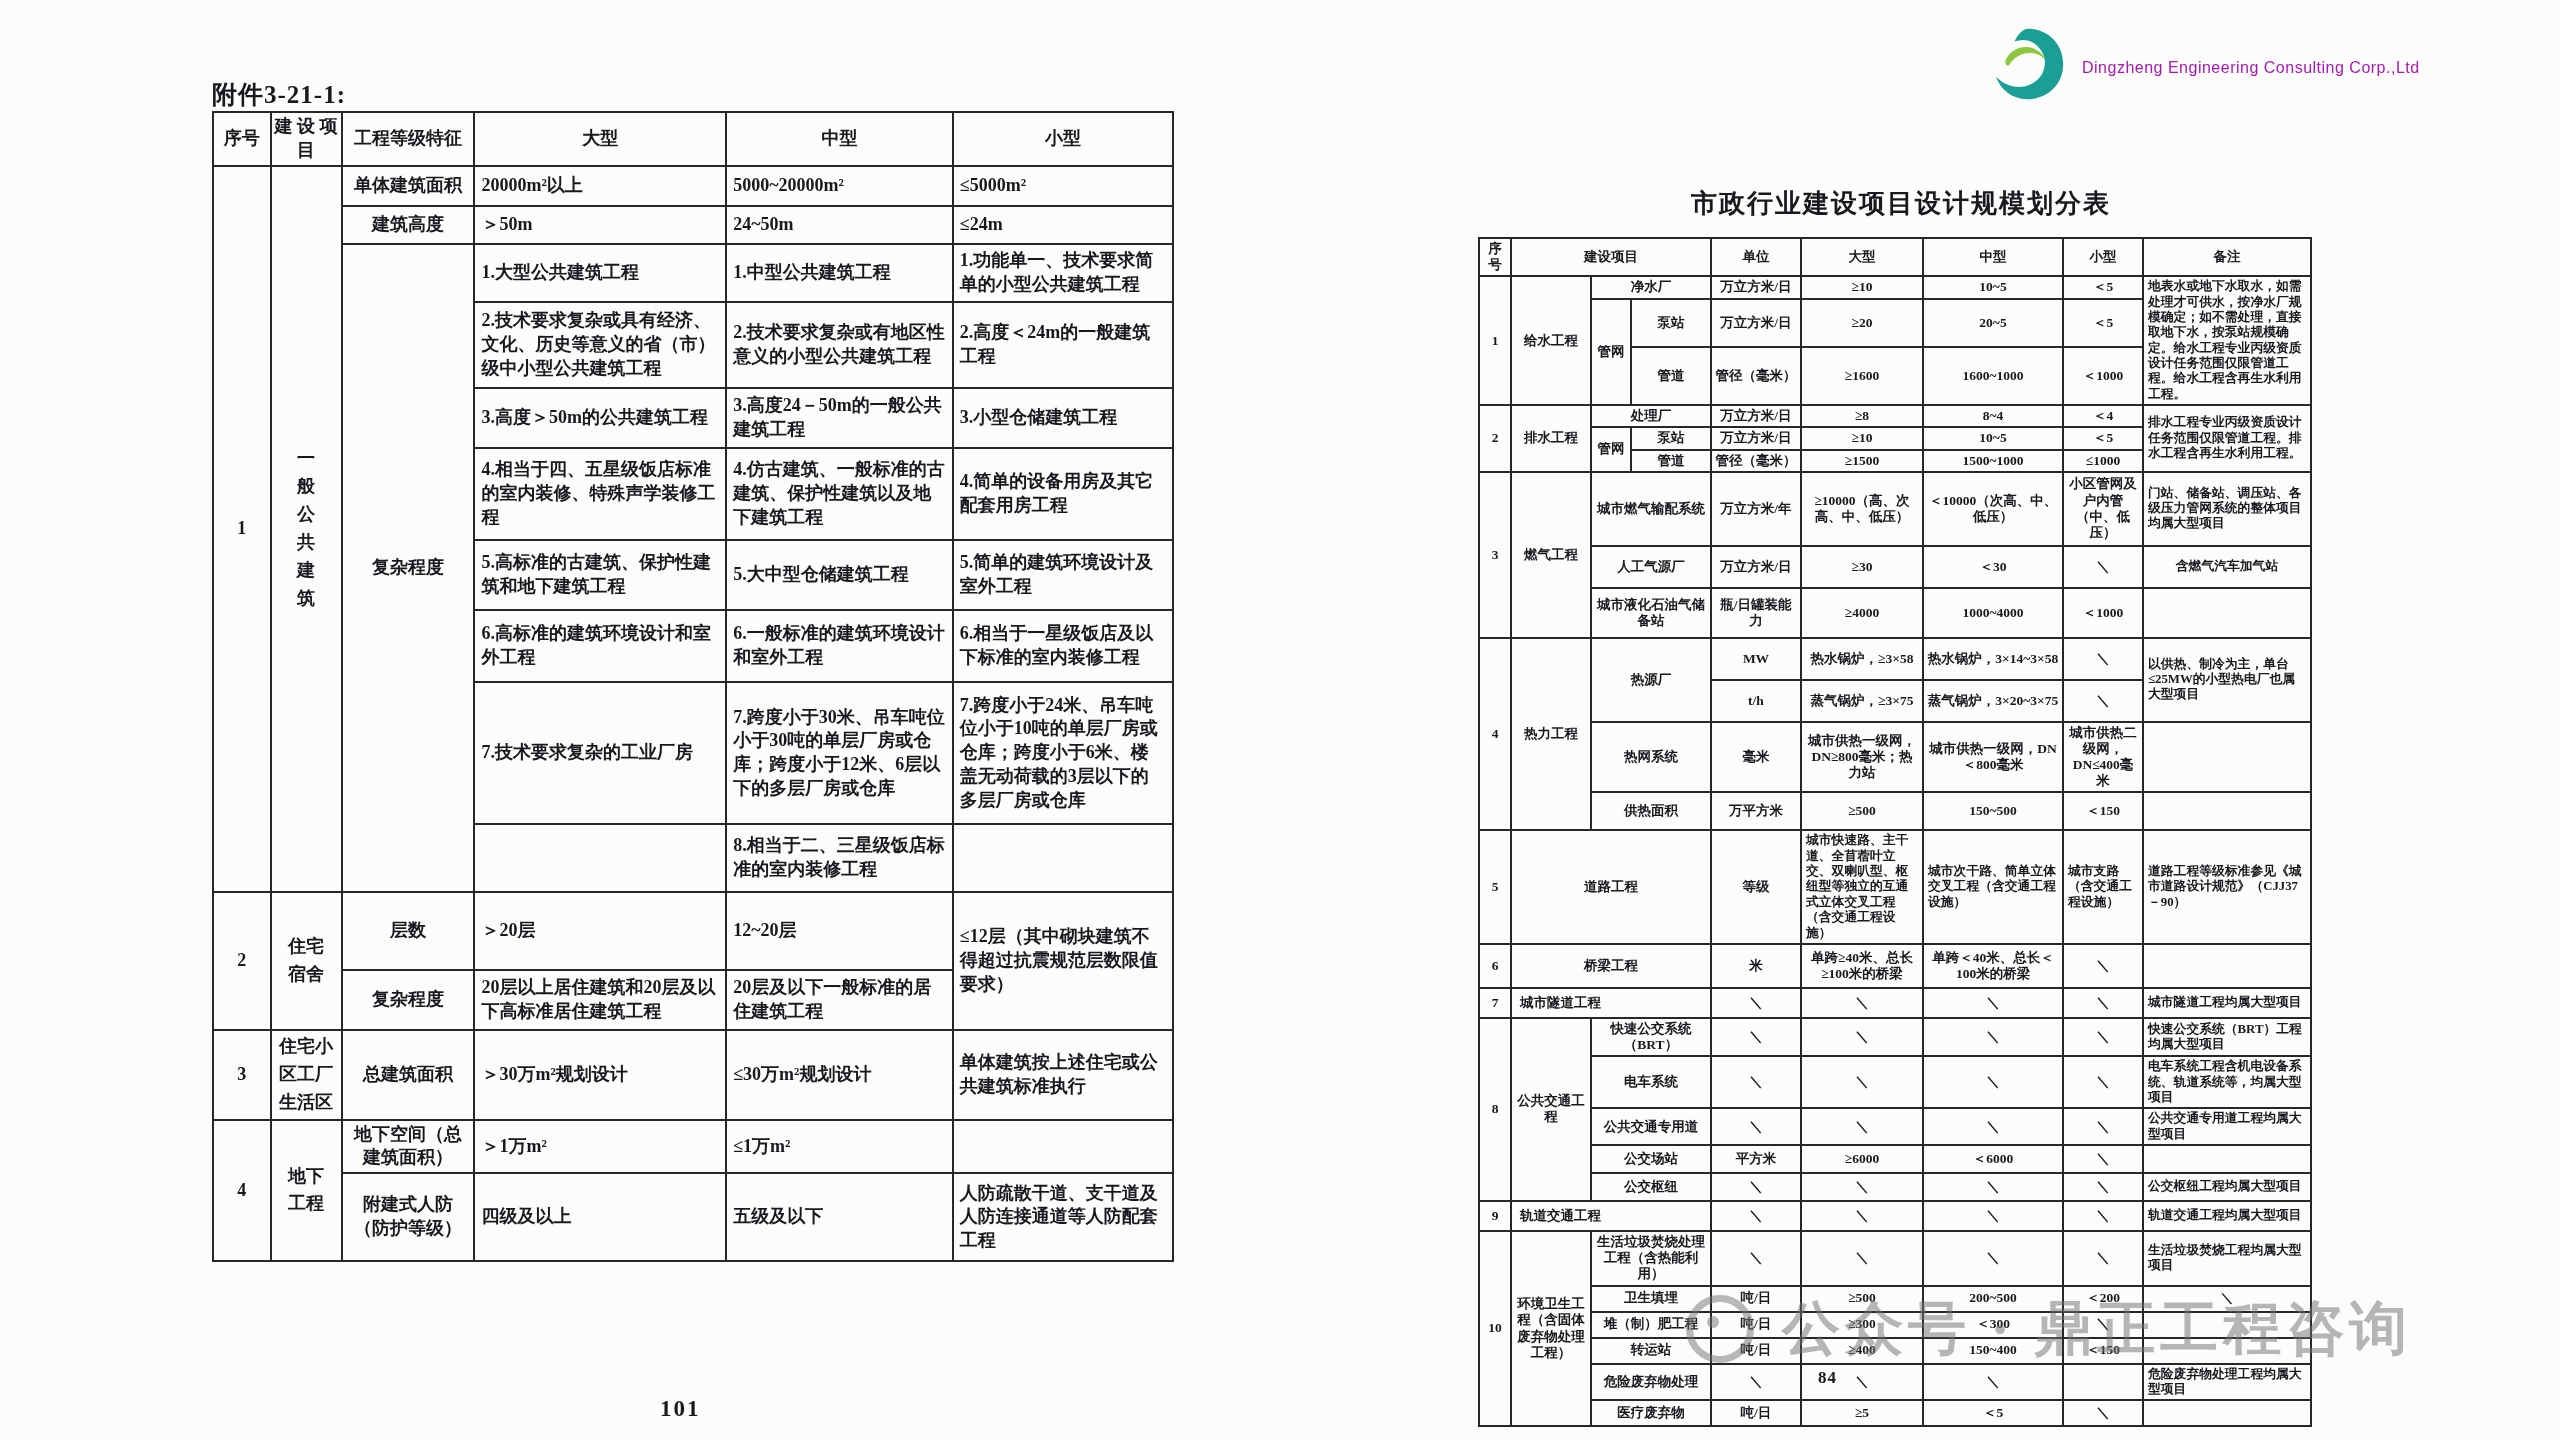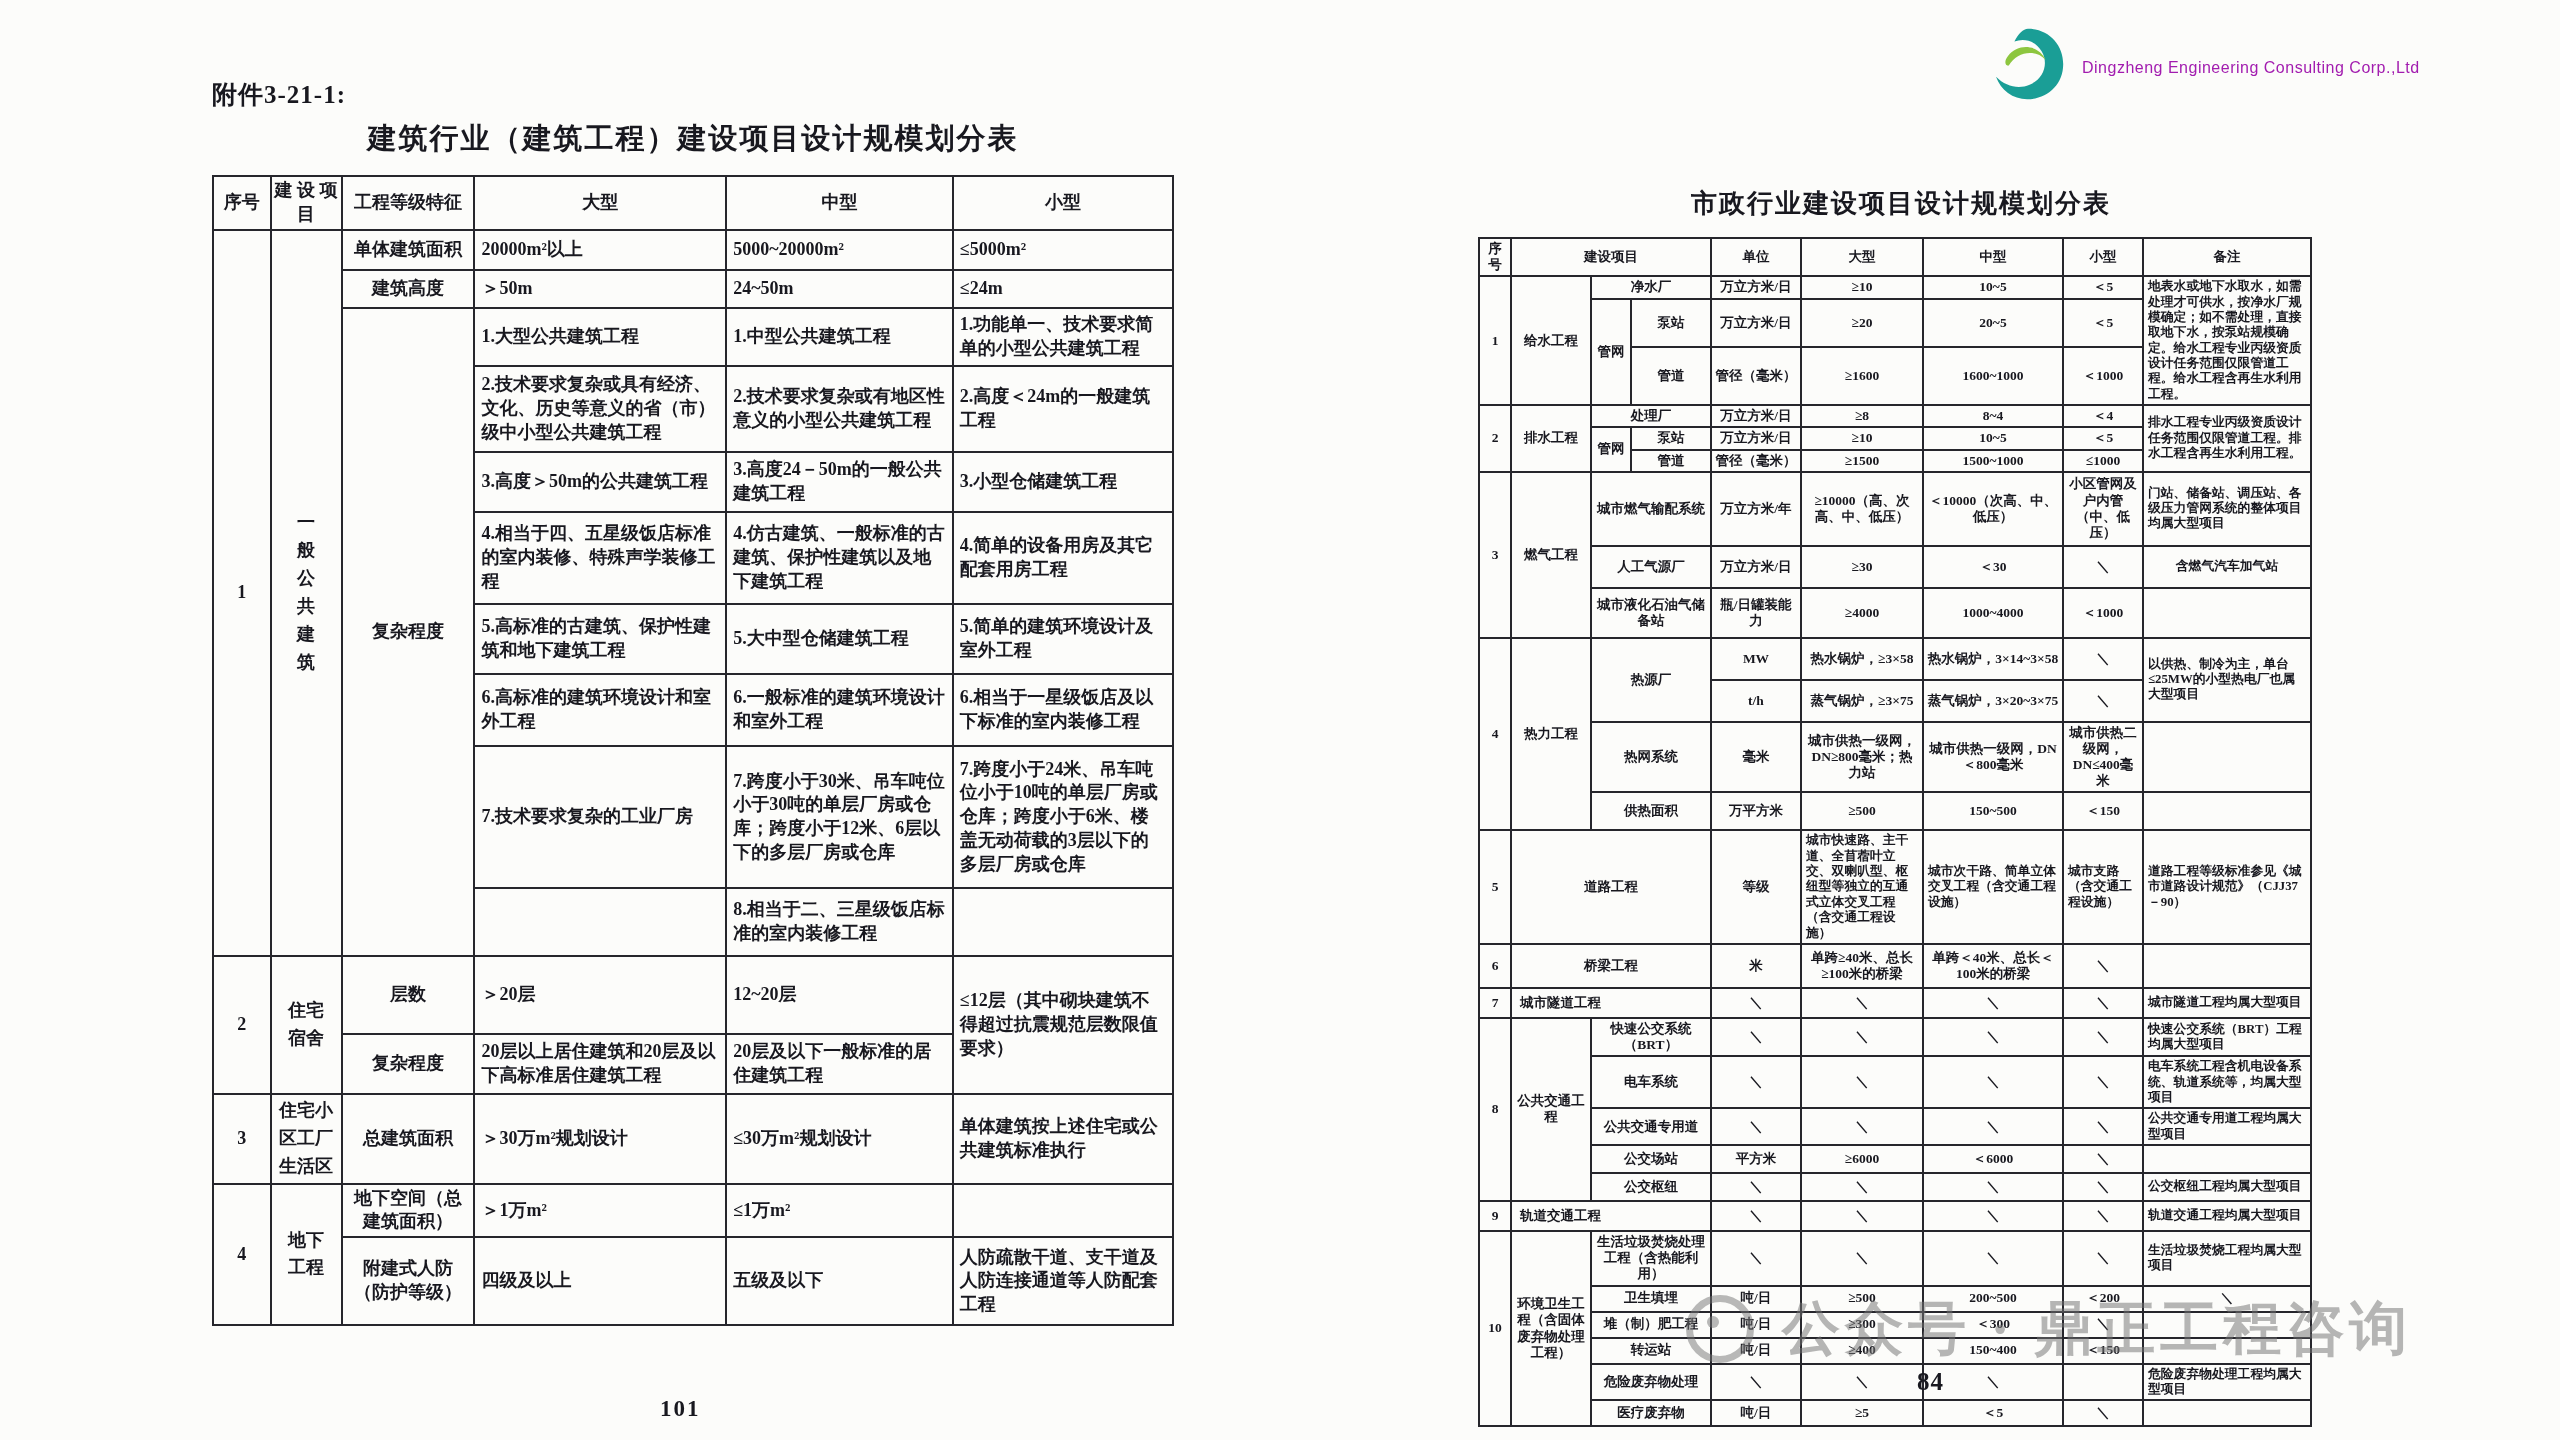--- a/index.html
+++ b/index.html
@@ -26,21 +26,21 @@
   tr.h-fl{height:78px;} tr.h-cp2{height:60px;} tr.h-r3{height:70px;} tr.h-sp{height:50px;} tr.h-df{height:88px;}
   
   .rt td{font-size:13.5px;line-height:1.2;padding:2px 3px;text-align:center;}
   .rt td.rem{font-size:12.8px;text-align:left;padding:2px 4px;border-radius:13px;}
   .rt tr.rh{height:36px;}
   .rt tr.rs5{height:102px;}
   
   #left-block{position:absolute;left:212px;top:78px;width:962px;}
   #right-block{position:absolute;left:1478px;top:178px;width:846px;}
   #left-pageno{position:absolute;left:660px;top:1396px;font-size:23px;font-weight:bold;letter-spacing:2px;}
-  #right-pageno{position:absolute;left:1917px;top:1368px;font-size:25px;font-weight:bold;letter-spacing:1px;}
+  #right-pageno{position:absolute;left:1818px;top:1368px;font-size:17px;font-weight:bold;letter-spacing:1px;}
   
   #brand{position:absolute;left:1988px;top:24px;display:flex;align-items:center;gap:14px;}
   #brand .txt{display:flex;flex-direction:column;}
   #brand .cn{font-size:36px;font-weight:bold;color:#3b3b44;letter-spacing:2px;font-family:"Liberation Sans",sans-serif;}
   #brand .en{font-size:16px;color:#a21caf;margin-top:4px;letter-spacing:.5px;font-family:"Liberation Sans",sans-serif;}
   
   #watermark{
     position:absolute;left:1686px;top:1290px;display:flex;align-items:center;gap:28px;
     color:rgba(115,115,115,.52);z-index:6;pointer-events:none;
   }
@@ -58,21 +58,20 @@
       <path d="M26 52 C36 34 60 31 72 45 C64 26 38 23 25 40 C20 46 21 53 26 52 Z" fill="#8dc63f"></path>
     </svg>
   </span>
   <span class="txt">
     <span class="en">Dingzheng Engineering Consulting Corp.,Ltd</span>
   </span>
 </div>
 
 <div id="left-block">
   <div class="att">附件3-21-1:</div>
-  <div class="doc-title">建筑行业（建筑工程）建设项目设计规模划分表</div>
   <table class="doc lt">
     <colgroup>
         <col style="width:58px">
         <col style="width:66px">
         <col style="width:134px">
         <col style="width:254px">
         <col style="width:228px">
         <col style="width:222px">
       </colgroup>
     <tbody>

